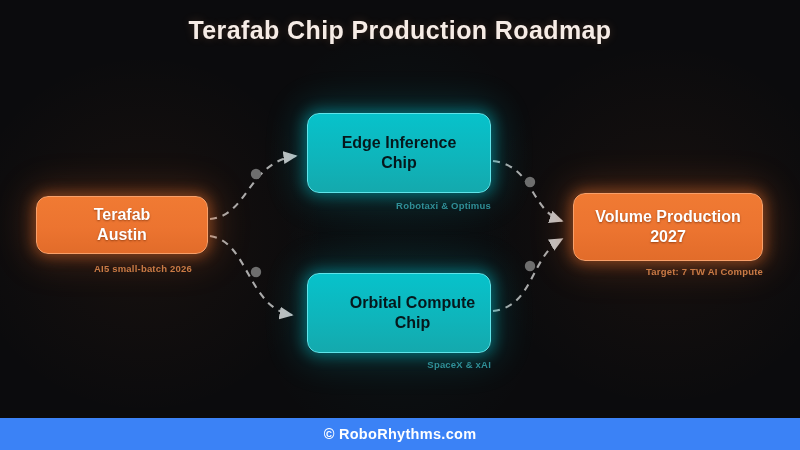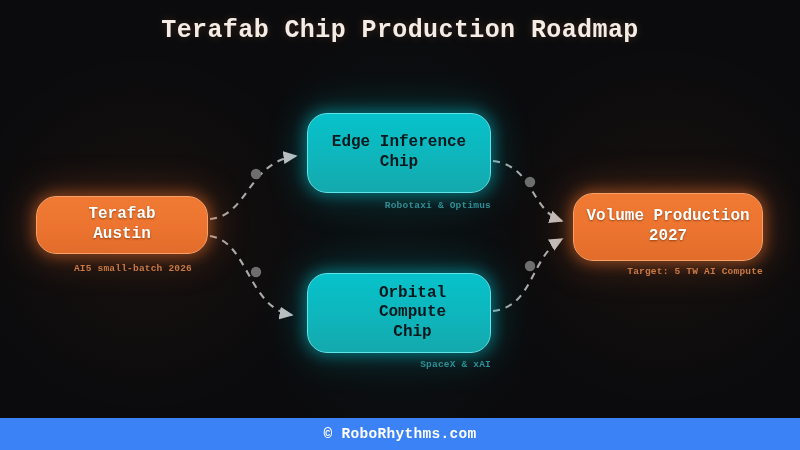--- a/index.html
+++ b/index.html
@@ -7,21 +7,21 @@
     margin: 0;
     padding: 0;
     background: #000;
   }
   #canvas {
     position: relative;
     width: 800px;
     height: 450px;
     background: #0b0b0d;
     overflow: hidden;
-    font-family: Liberation Mono, monospace;
+    font-family: Liberation Sans, sans-serif;
     -webkit-font-smoothing: antialiased;
   }
   
   #bg-vignette {
     position: absolute;
     inset: 0;
     background:
       radial-gradient(circle at 18% 52%, rgba(240,120,45,0.055) 0%, rgba(0,0,0,0) 26%),
       radial-gradient(circle at 50% 36%, rgba(0,190,200,0.045) 0%, rgba(0,0,0,0) 28%),
       radial-gradient(circle at 50% 70%, rgba(0,190,200,0.045) 0%, rgba(0,0,0,0) 28%),
@@ -60,21 +60,21 @@
     top: 0;
     width: 800px;
     height: 450px;
     pointer-events: none;
   }
 
   
   .node {
     position: absolute;
     box-sizing: border-box;
-    border-radius: 20px;
+    border-radius: 12px;
     display: flex;
     align-items: center;
     justify-content: center;
     text-align: center;
     line-height: 1.22;
     font-weight: bold;
   }
   .node .node-label {
     display: block;
     padding: 0 10px;
@@ -189,19 +189,19 @@
   <div class="node cyan" id="node-orbital-chip">
     <span class="node-label">Orbital Compute
 Chip</span>
   </div>
   <div class="caption cyan-cap" id="cap-orbital-chip">SpaceX &amp; xAI</div>
 
   <div class="node orange" id="node-volume">
     <span class="node-label">Volume Production
 2027</span>
   </div>
-  <div class="caption orange-cap" id="cap-volume">Target: 5 TW AI Compute</div>
+  <div class="caption orange-cap" id="cap-volume">Target: 7 TW AI Compute</div>
 
   <div id="footer">
     <span id="footer-text">© RoboRhythms.com</span>
   </div>
 
 </div>
 
 </body></html>

